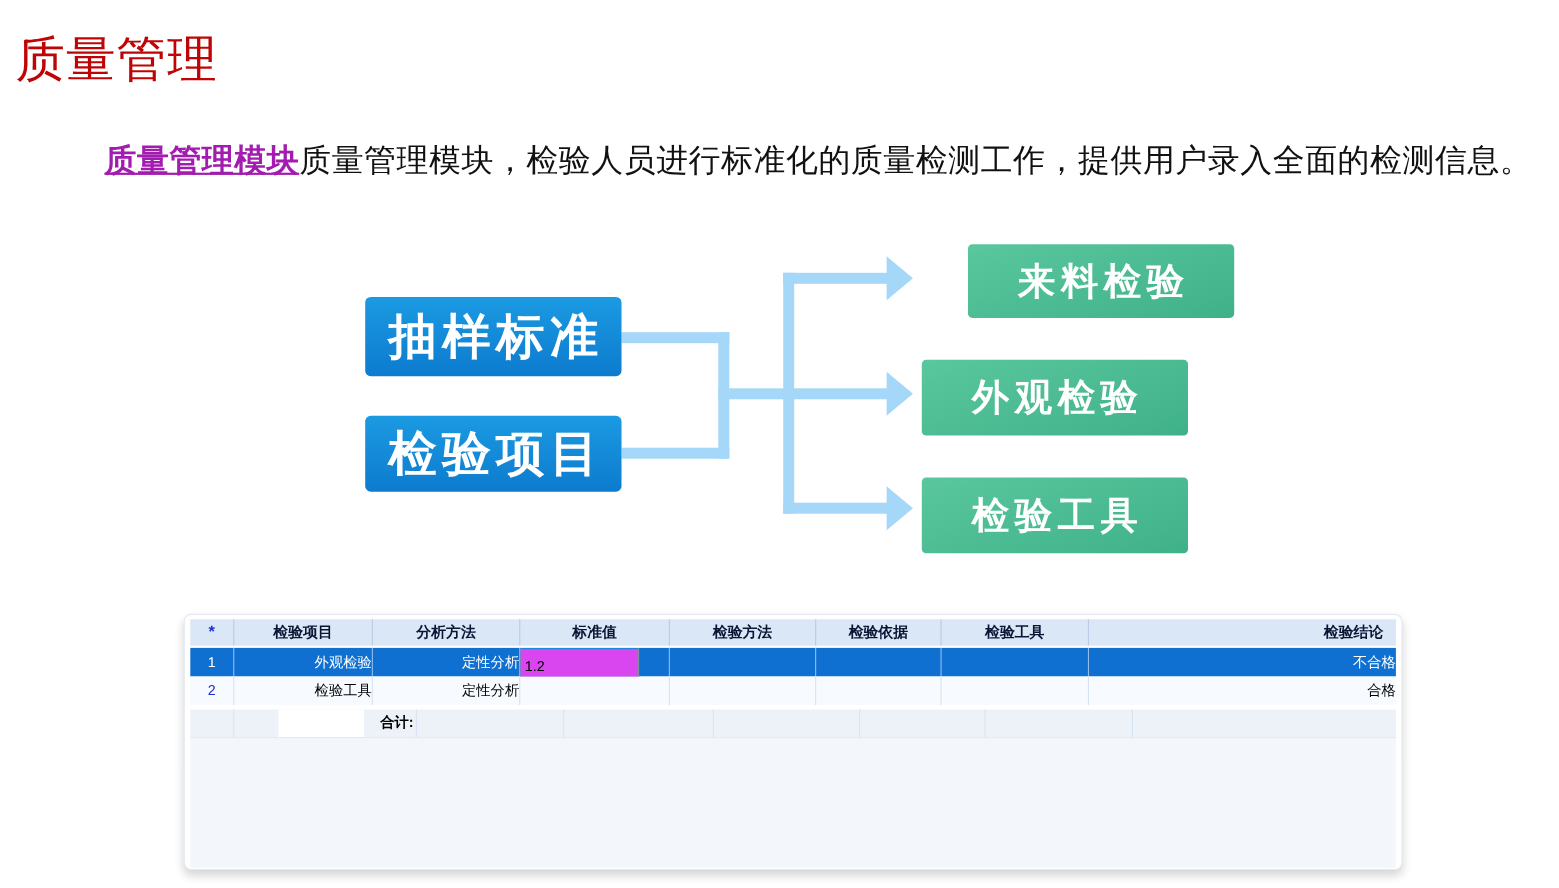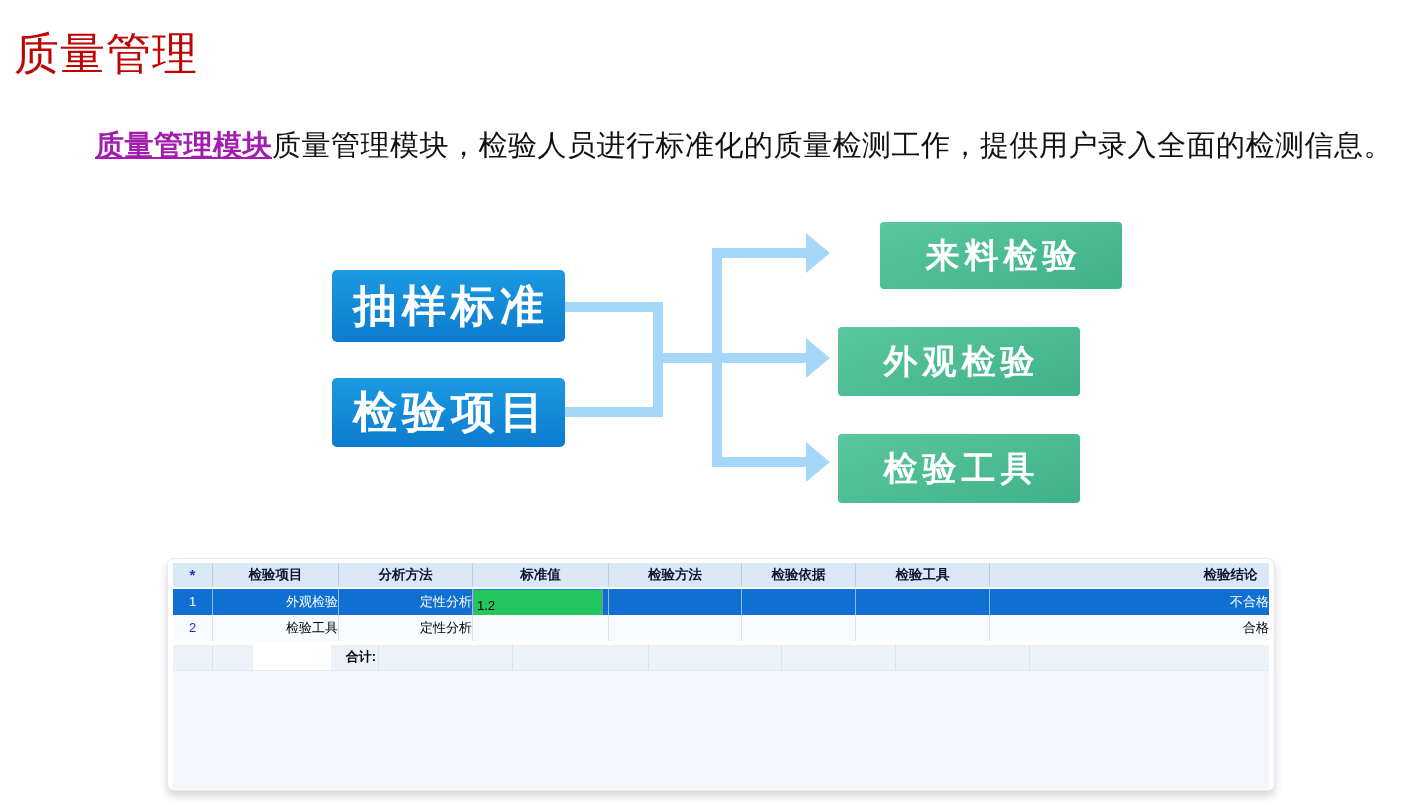--- a/index.html
+++ b/index.html
@@ -94,22 +94,22 @@
   .row-alt .cell { border-right:1px solid #d7e3f1; }
   .row-alt .cell:last-child { border-right:none; }
   .row-alt .c0 { color:#1f2fd0; }
 
   .num { text-align:center; }
   .txt { text-align:right; padding-left:3px; }
   .ctr { text-align:right; }
 
   .cell-standard { position:relative; }
   .std-input {
-    position:absolute; left:0; top:-1px; width:130px; height:34px;
-    background:#22c55e; color:#000;
+    position:absolute; left:0; top:-1px; width:108px; height:34px;
+    background:#d946ef; color:#000;
     border:1px solid #7f8fa0; border-top:2px solid #1787e0;
     font-family:"Liberation Sans", sans-serif; font-size:13px;
     padding:0 3px; outline:none; z-index:2;
   }
 
   .row-sum { height:25px; line-height:24px; background:#edf2f9; margin-top:4px; }
   .row-sum .cell { border-right:1px solid #d7e3f1; }
   .row-sum .cell:last-child { border-right:none; }
   .sum-cell { display:flex; align-items:stretch;margin-left:40px; }
   .sum-box { width:78px; background:#ffffff; }

